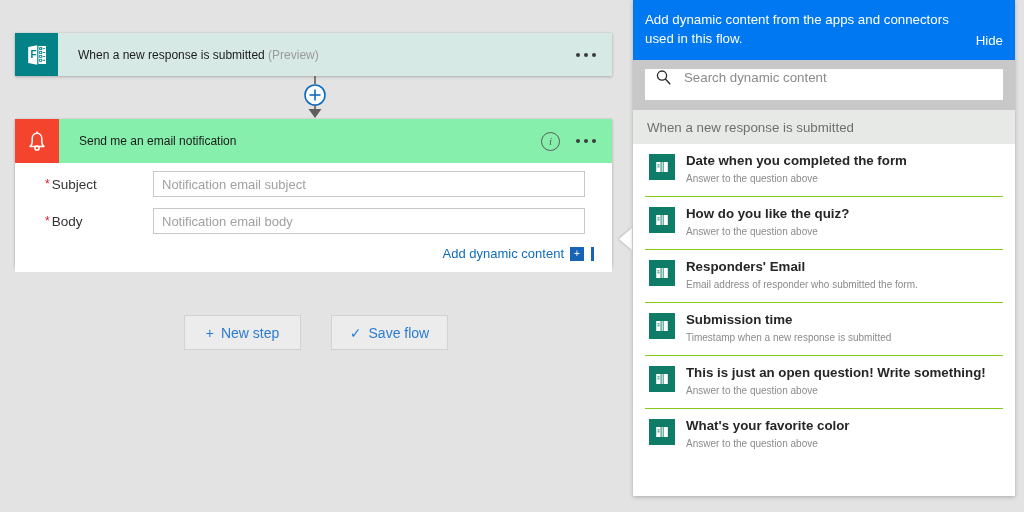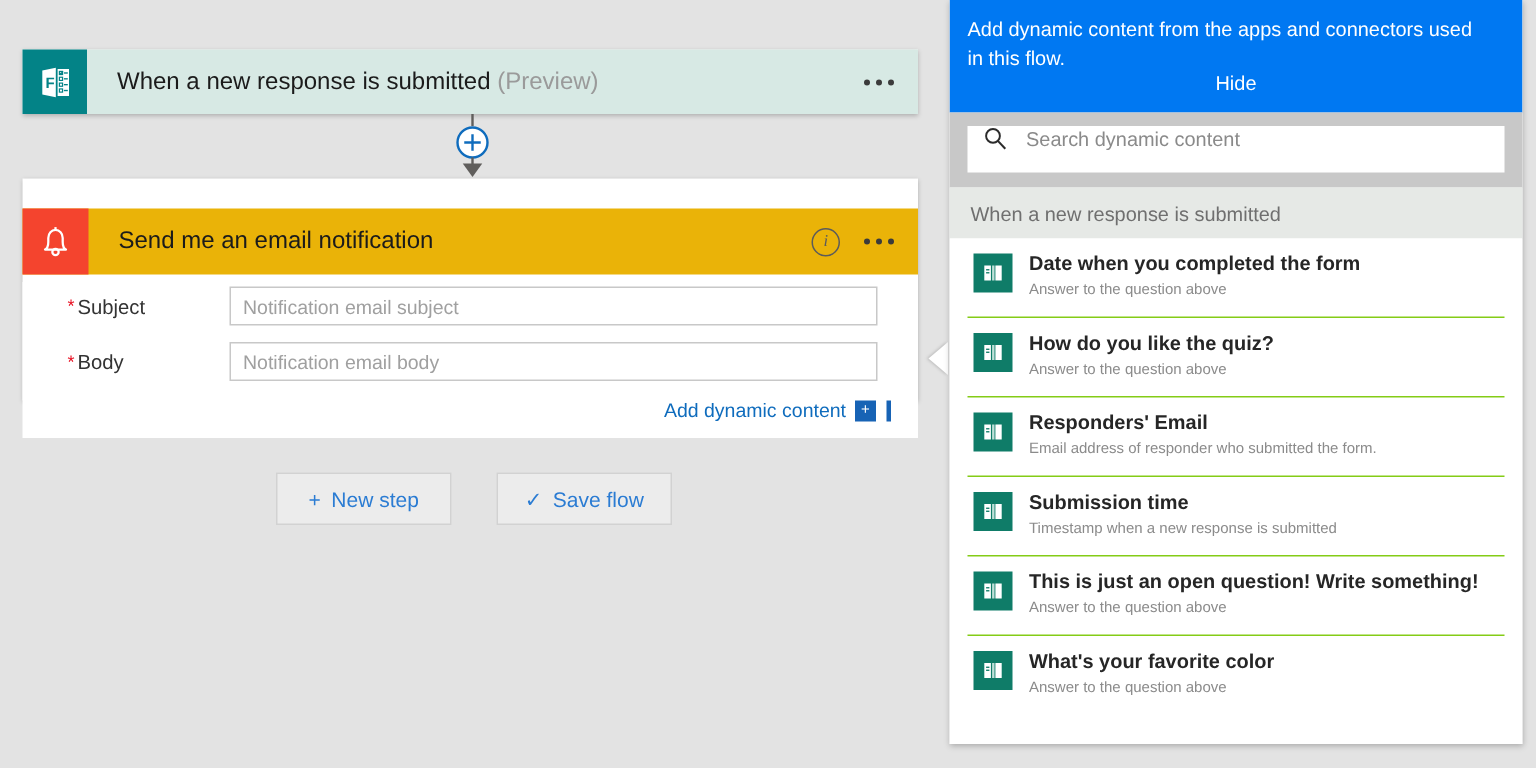--- a/index.html
+++ b/index.html
@@ -47,21 +47,21 @@
     width: 43px; height: 43px;
     flex: 0 0 43px;
     display: flex;
     align-items: center;
     justify-content: center;
   }
   .forms-icon { background: #038387; }
   .bell-icon-box { background: #f4442e; }
 
   .card-title {
-    font-size: 16px;
+    font-size: 12px;
     color: #1b1b1b;
     margin-left: 20px;
     white-space: nowrap;
   }
   .card-title .preview {
     color: #9a9a9a;
   }
   .card-actions {
     margin-left: auto;
     display: flex;
@@ -97,21 +97,21 @@
     position: absolute;
     left: 295px; top: 76px;
     width: 40px; height: 43px;
   }
 
   
   #action-card {
     left: 15px; top: 119px;
     width: 597px; height: 148px;
   }
-  #action-card .card-header { background: #eab308; height: 44px; margin-top: 20px; }
+  #action-card .card-header { background: #86efac; height: 44px; }
   #action-card .app-icon { width: 44px; flex-basis: 44px; height: 44px; }
 
   .card-body {
     padding: 0;
     background: #fff;
     height: 104px;
     position: relative;
   }
   .field-row {
     display: flex;
@@ -225,23 +225,22 @@
     box-shadow: 0 1px 4px rgba(0,0,0,0.25);
     display: flex;
     flex-direction: column;
     overflow: hidden;
   }
   .panel-banner {
     background: #0078f2;
     color: #ffffff;
     padding: 10px 12px 12px 12px;
     display: flex;
-    align-items: center;
+    align-items: flex-end;
     min-height: 36px;
-    flex-direction: column;
   }
   .banner-text {
     font-size: 13.3px;
     line-height: 19px;
     flex: 1;
     padding-right: 8px;
   }
   .banner-hide {
     font-size: 13.3px;
     cursor: pointer;

